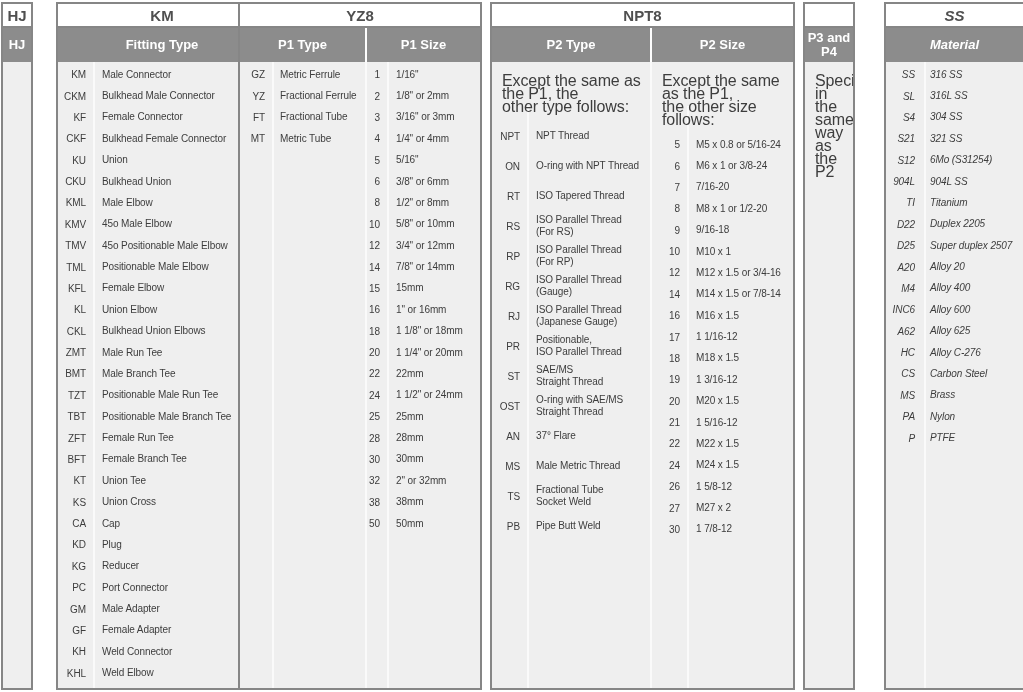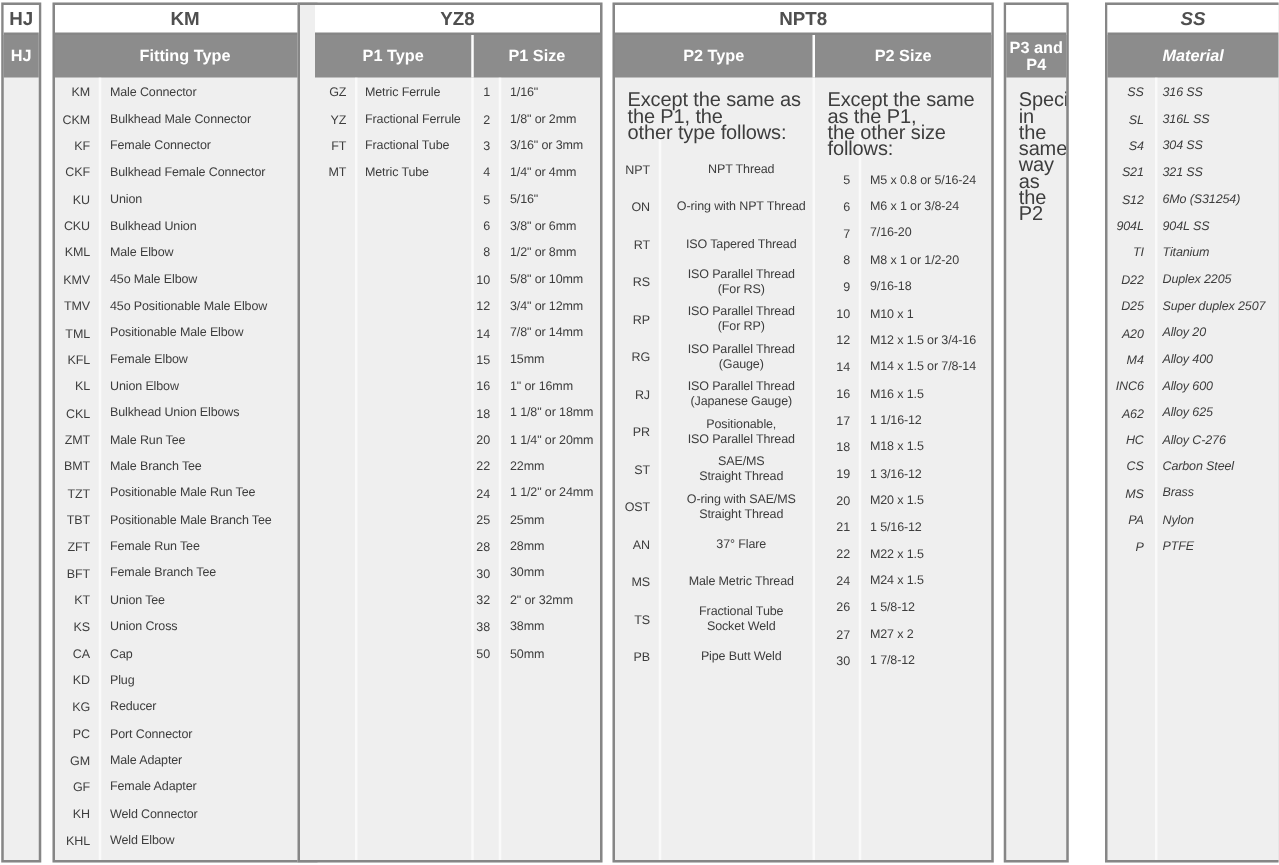--- a/index.html
+++ b/index.html
@@ -19,29 +19,29 @@
   .band-div { width:2px; height:100%; background:#fdfdfd; flex:0 0 auto; }
   .body { position:relative; flex:1; overflow:hidden; }
   .vline { position:absolute; width:2px; top:0; bottom:0; background:#fafafa; }
 
   .list { position:absolute; top:0; bottom:0; padding-top:2px; }
   .row { display:flex; align-items:center; height:21.38px; font-size:10px;
          color:#3d3d3d; letter-spacing:-0.1px; }
   .rowT { height:auto; min-height:30px; padding:2px 0; }
   .code { flex:0 0 auto; text-align:right; padding-right:7px; }
   .desc { flex:1; padding-left:9px; white-space:nowrap; overflow:hidden; line-height:12px; }
-  .rowT .desc { white-space:pre-line;text-align:center; }
+  .rowT .desc { white-space:pre-line; }
 
   .note { font-size:16px; color:#3d3d3d; line-height:13px; white-space:pre-line;
           padding:12px 4px 8px 10px; letter-spacing:-0.1px; }
 
   
   .panel-hj   { left:1px;   width:32px; }
-  .panel-km   { left:42px;  width:212px; }
-  .panel-yz8  { left:238px; width:244px;padding-left:12px; }
+  .panel-km   { left:56px;  width:212px; }
+  .panel-yz8  { left:238px; width:244px; }
   .panel-npt8 { left:490px; width:305px; }
   .panel-p34  { left:803px; width:52px; }
   .panel-ss   { left:884px; width:141px;font-style:italic; }
 
   
   .w-band-p1type { flex:0 0 125px; }
   .w-band-p2type { flex:0 0 158px; }
   .km-code { width:35px; }
   .p1t-code { width:32px;text-align:right; }
   .p1s-code { width:20px; }

